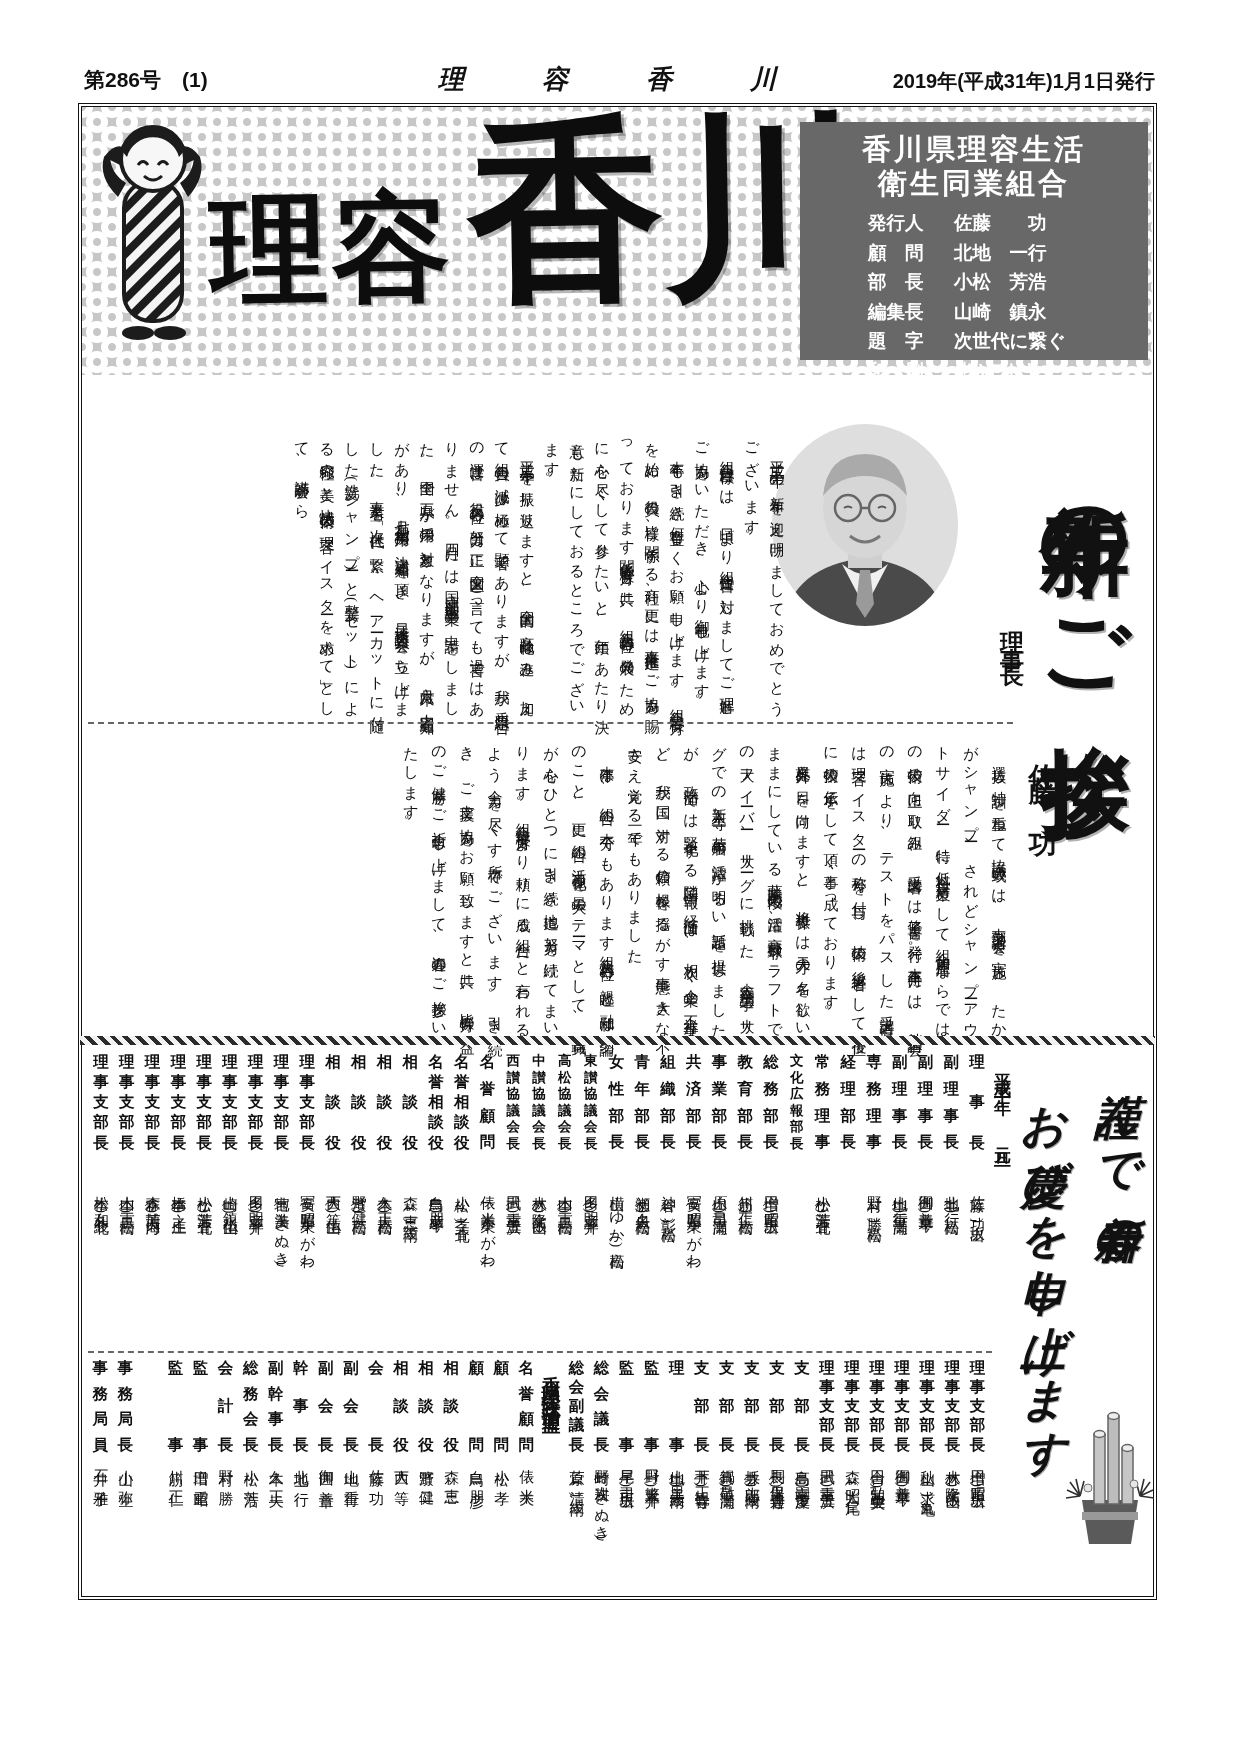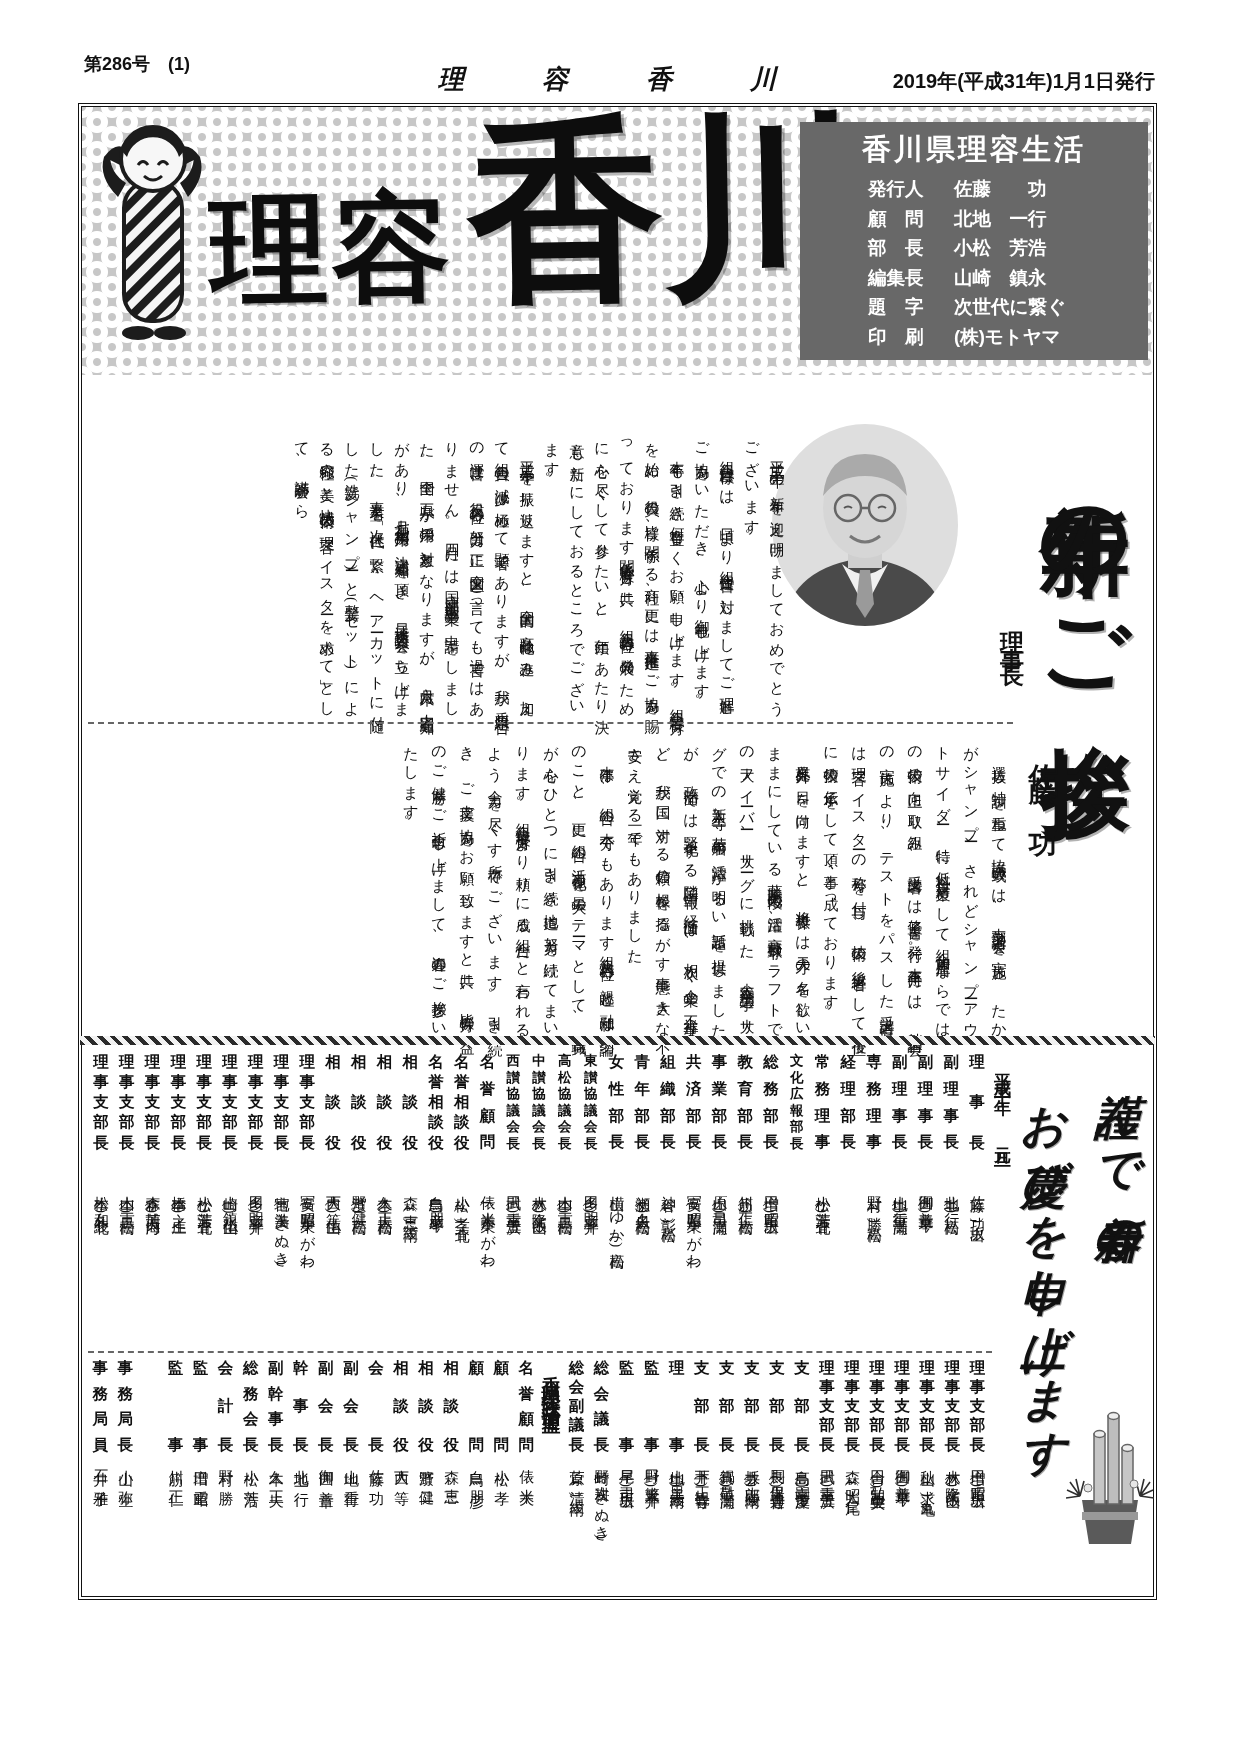--- a/index.html
+++ b/index.html
@@ -1,19 +1,19 @@
 <!DOCTYPE html>
 <html><head>
 <meta charset="utf-8">
 <style>
   html,body{margin:0;padding:0;background:#888;}
   .page{position:relative;width:1237px;height:1753px;background:#fff;margin:0 auto;
         font-family:"Liberation Serif","DejaVu Serif",serif;color:#111;overflow:hidden;}
   
-  .hdr-issue{position:absolute;left:84px;top:52px;font-size:18px;font-weight:bold;
+  .hdr-issue{position:absolute;left:84px;top:66px;font-size:21px;font-weight:bold;
              font-family:"Liberation Sans","DejaVu Sans",sans-serif;}
   .hdr-title{position:absolute;left:430px;top:62px;width:380px;text-align:center;
              font-size:26px;font-weight:bold;letter-spacing:26px;font-style:italic;}
   .hdr-date{position:absolute;right:82px;top:68px;font-size:20px;font-weight:bold;
             font-family:"Liberation Sans","DejaVu Sans",sans-serif;}
   
   .page-box{position:absolute;left:78px;top:103px;width:1079px;height:1497px;
             border:4px double #111;box-sizing:border-box;}
   
   .masthead{position:absolute;left:82px;top:107px;width:1071px;height:268px;
@@ -103,20 +103,21 @@
         <path d="M48 57 q9 8 18 0" stroke="#1c1c1c" stroke-width="3" fill="none"></path>
       </svg>
     </div>
     <div class="mast-callig">
       <span class="c1">理容</span>
       <span class="c2">香川</span>
     </div>
     <div class="org-box">
       <div class="org-title">
         <div>香川県理容生活</div>
+        <div>衛生同業組合</div>
       </div>
       <div class="org-staff" id="staff-rows">
           <div class="org-row">
             <span class="role">発行人</span>
             <span>佐藤　　功</span>
           </div>
           <div class="org-row">
             <span class="role">顧　問</span>
             <span>北地　一行</span>
           </div>

